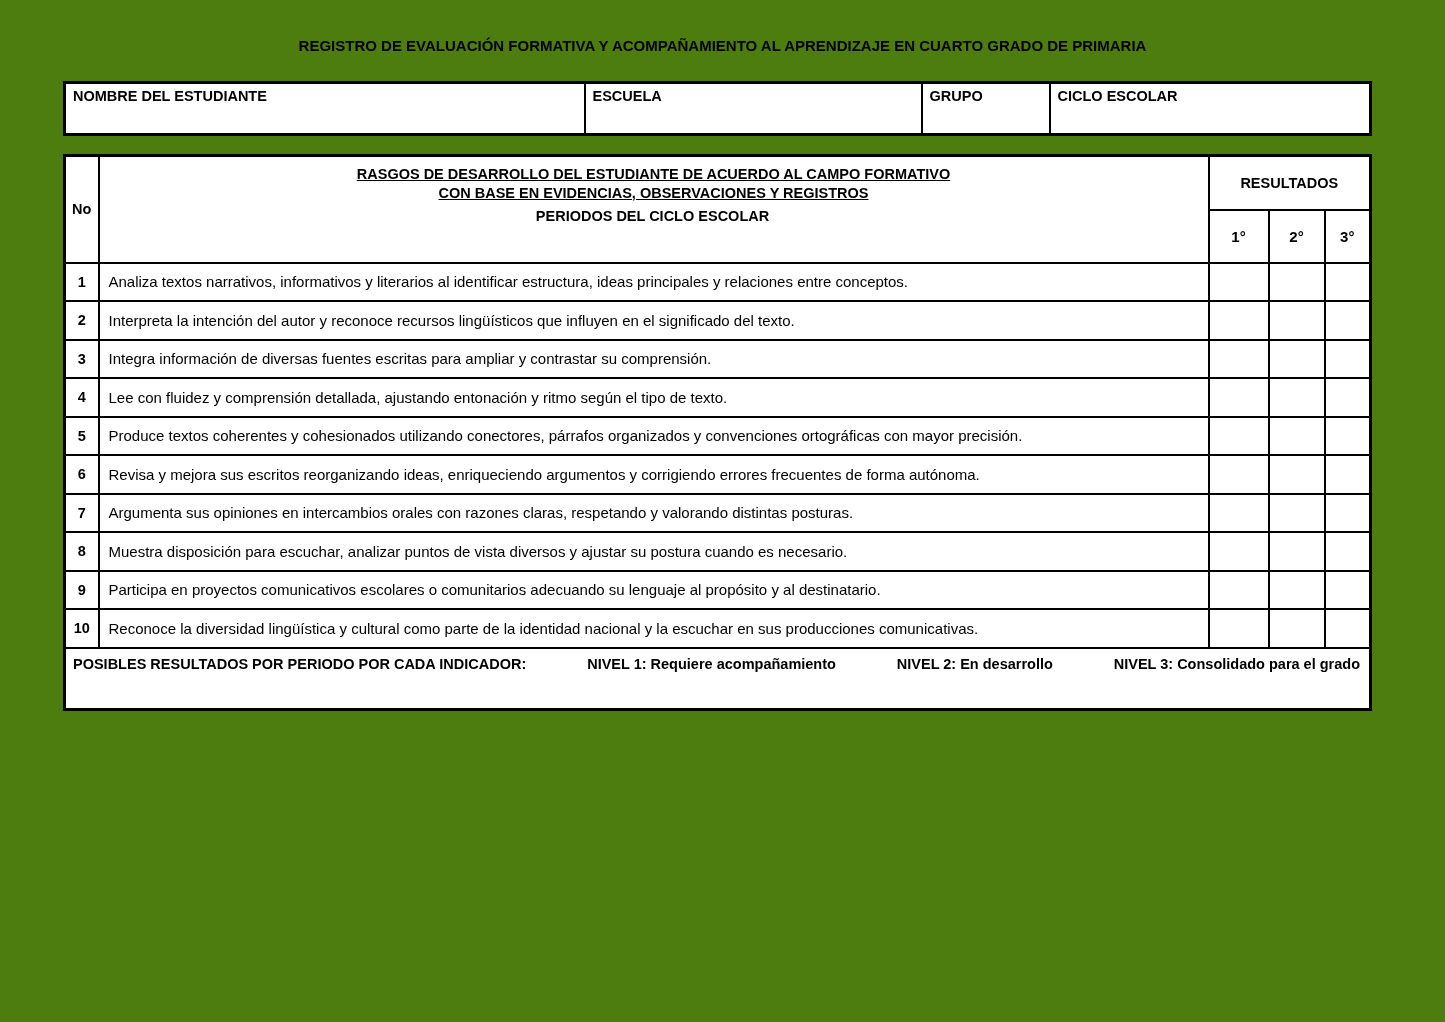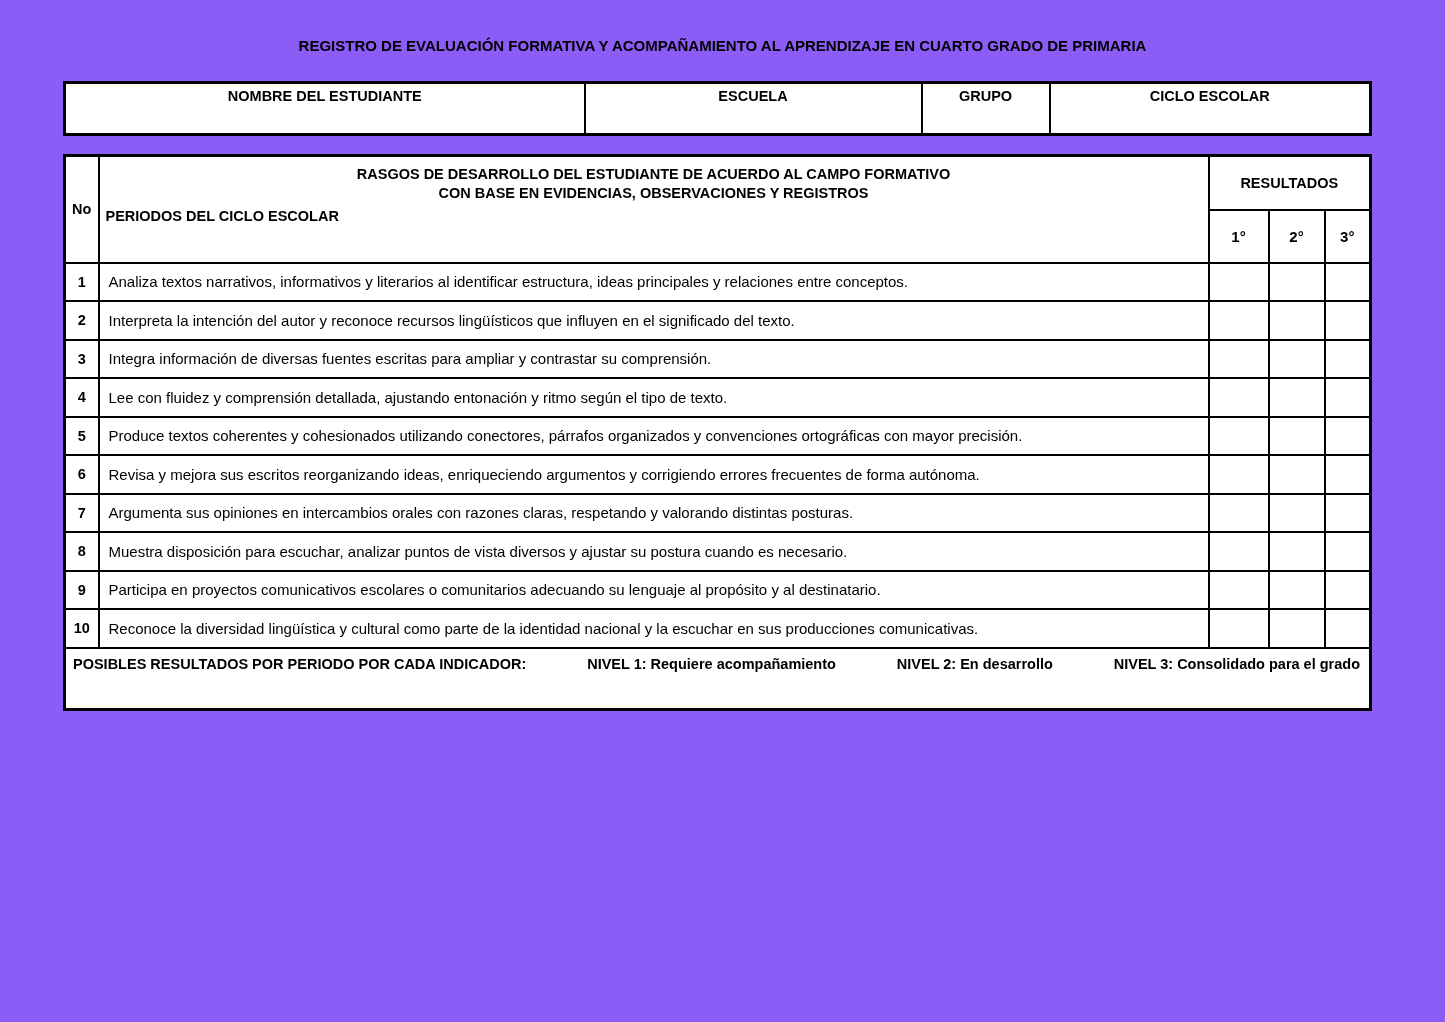--- a/index.html
+++ b/index.html
@@ -1,20 +1,20 @@
 <!DOCTYPE html>
 <html><head>
 <meta charset="utf-8">
 <style>
   html, body { margin: 0; padding: 0; background: #ffffff; }
   .page {
     position: relative;
     width: 1445px;
     height: 1022px;
-    background: #8b5cf6;
+    background: #4d7c0f;
     color: #000000;
     font-family: "Liberation Sans", "DejaVu Sans", sans-serif;
     overflow: hidden;
   }
   .doc-title {
     position: absolute;
     top: 35px;
     left: 0;
     width: 1445px;
     text-align: center;
@@ -33,33 +33,33 @@
     padding: 0;
     font-size: 14.5px;
     color: #000000;
     overflow: hidden;
   }
   
   .info-table { left: 63px; top: 81px; width: 1306px; border: 3px solid #000; }
   .info-table td {
     height: 41px;
     vertical-align: top;
-    text-align: center;
-    padding: 4px 13px;
+    text-align: left;
+    padding: 4px 7px;
     font-weight: bold;
   }
   
   .main-table { left: 63px; top: 154px; width: 1306px; border: 3px solid #000; }
   .main-table tr.h1 { height: 54px; }
   .main-table tr.h2 { height: 53px; }
   .main-table th { font-weight: bold; }
   .no-header { text-align: center; vertical-align: middle; }
   .desc-header { vertical-align: top; padding: 8px 6px 0 6px; }
-  .desc-header .center-lines { line-height: 19px; }
-  .desc-header .periods-line { text-align: left; line-height: 19px; margin-top: 4px; padding-right: 2px; }
+  .desc-header .center-lines { line-height: 19px; text-decoration: underline; }
+  .desc-header .periods-line { text-align: center; line-height: 19px; margin-top: 4px; padding-right: 2px; }
   .results-header { text-align: center; vertical-align: middle; }
   .period-header { text-align: center; vertical-align: middle; font-size: 15px; }
   .main-table tbody tr { height: 38.5px; }
   .no-cell { text-align: center; vertical-align: middle; font-weight: bold; }
   .desc-cell {
     text-align: left;
     vertical-align: middle;
     padding: 2px 4px 2px 9px;
     font-size: 15px;
     font-weight: normal;

